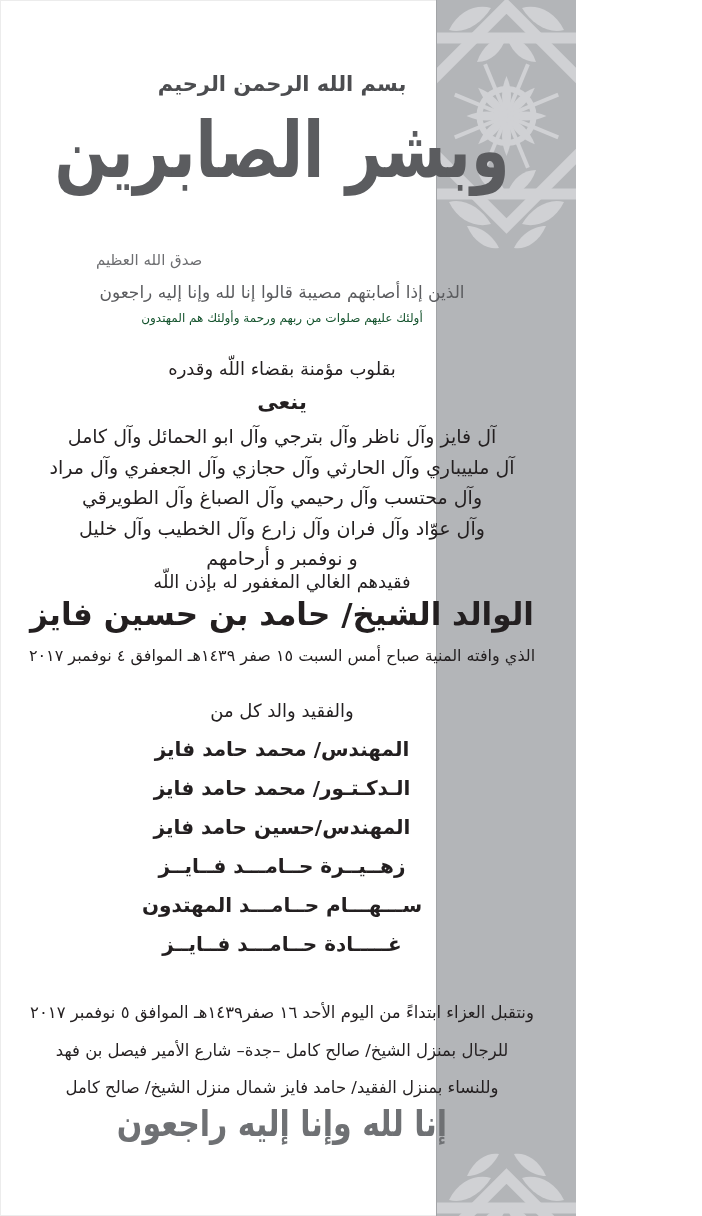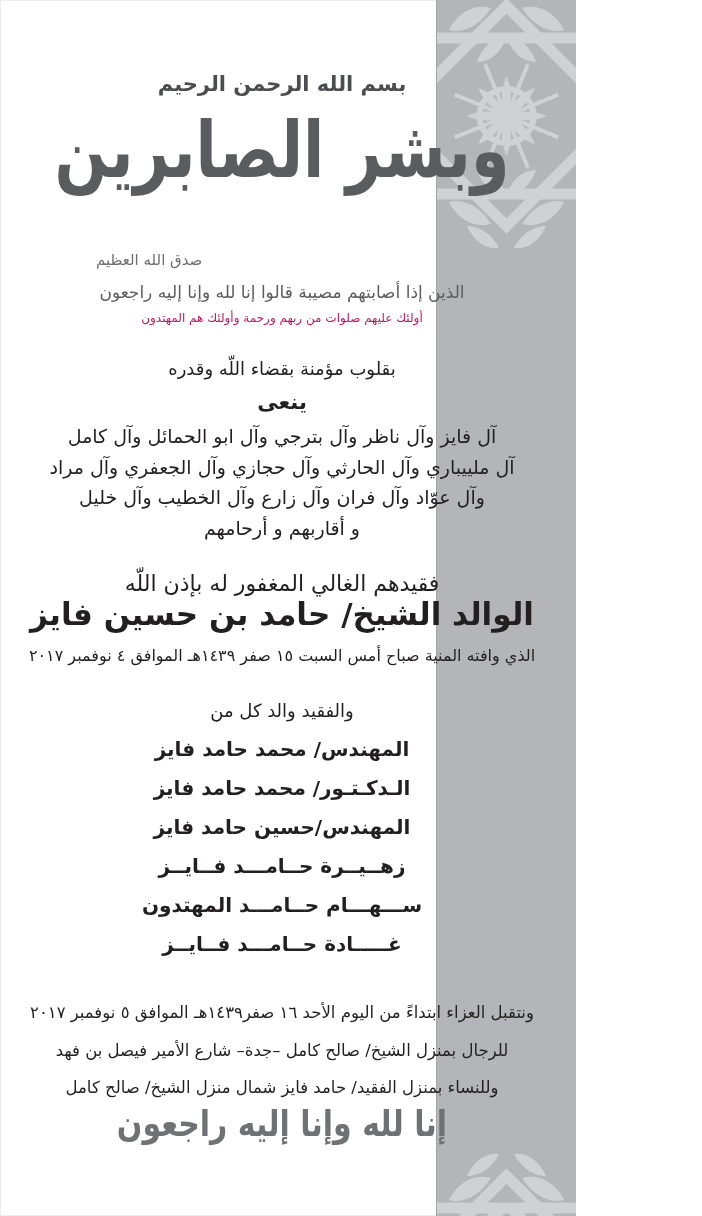--- a/index.html
+++ b/index.html
@@ -28,25 +28,25 @@
     text-align:center;direction:rtl;
     color:var(--text,#231f20);
   }
   .bismillah{top:72px;font-size:21px;font-weight:bold;color:#4c4d50;letter-spacing:1px;}
   .main-callig{
     top:104px;font-size:62px;font-weight:bold;color:#5b5c5f;
     white-space:nowrap;transform:scaleY(1.25);transform-origin:50% 0;
   }
   .sadaqallah{position:absolute;left:96px;top:251px;font-size:15px;color:#6d6e71;direction:rtl;}
   .verse1{top:282px;font-size:17px;color:#5b5c5f;}
-  .verse2{top:311px;font-size:12px;color:#be185d;}
+  .verse2{top:311px;font-size:12px;color:#14532d;}
   .opening{top:358px;font-size:18px;}
   .verb{top:390px;font-size:21px;font-weight:bold;}
   .families{top:421px;font-size:19px;line-height:30.5px;}
-  .pre-name{top:571px;font-size:22px;}
+  .pre-name{top:571px;font-size:18px;}
   .name{top:596px;font-size:31px;font-weight:bold;white-space:nowrap;}
   .death{top:646px;font-size:16px;}
   .children-heading{top:700px;font-size:18px;}
   .children{top:730px;font-size:20px;font-weight:bold;line-height:39px;}
   .condolences{top:994px;font-size:16.5px;line-height:37.5px;}
   .footer-callig{
     top:1102px;font-size:30px;font-weight:bold;color:#6f7174;
     transform:scaleY(1.2);transform-origin:50% 0;letter-spacing:1px;
   }
 </style>
@@ -123,22 +123,23 @@
   <div class="blk main-callig">وبشر الصابرين</div>
   <div class="sadaqallah">صدق الله العظيم</div>
   <div class="blk verse1">الذين إذا أصابتهم مصيبة قالوا إنا لله وإنا إليه راجعون</div>
   <div class="blk verse2">أولئك عليهم صلوات من ربهم ورحمة وأولئك هم المهتدون</div>
 
   <div class="blk opening">بقلوب مؤمنة بقضاء اللّه وقدره</div>
   <div class="blk verb">ينعى</div>
   <div class="blk families">
     <div>آل فايز وآل ناظر وآل بترجي وآل ابو الحمائل وآل كامل</div>
     <div>آل ملييباري وآل الحارثي وآل حجازي وآل الجعفري وآل مراد</div>
+    <div>وآل محتسب وآل رحيمي وآل الصباغ وآل الطويرقي</div>
     <div>وآل عوّاد وآل فران وآل زارع وآل الخطيب وآل خليل</div>
-    <div>و أقاربهم و أرحامهم</div>
+    <div>و نوفمبر و أرحامهم</div>
   </div>
 
   <div class="blk pre-name">فقيدهم الغالي المغفور له بإذن اللّه</div>
   <div class="blk name">الوالد الشيخ/ حامد بن حسين فايز</div>
   <div class="blk death">الذي وافته المنية صباح أمس السبت ١٥ صفر ١٤٣٩هـ الموافق ٤ نوفمبر ٢٠١٧</div>
 
   <div class="blk children-heading">والفقيد والد كل من</div>
   <div class="blk children">
     <div>المهندس/ محمد حامد فايز</div>
     <div>الـدكـتـور/ محمد حامد فايز</div>

